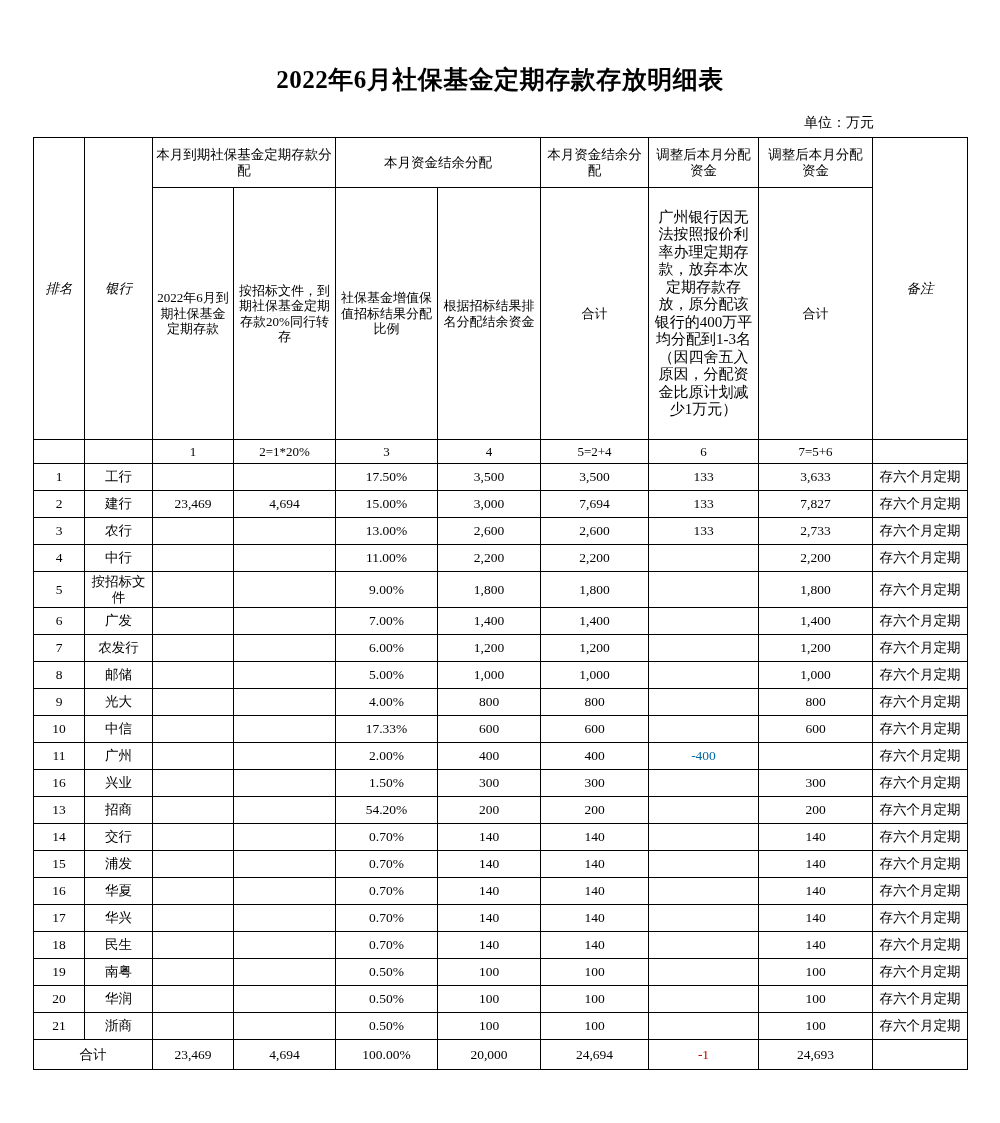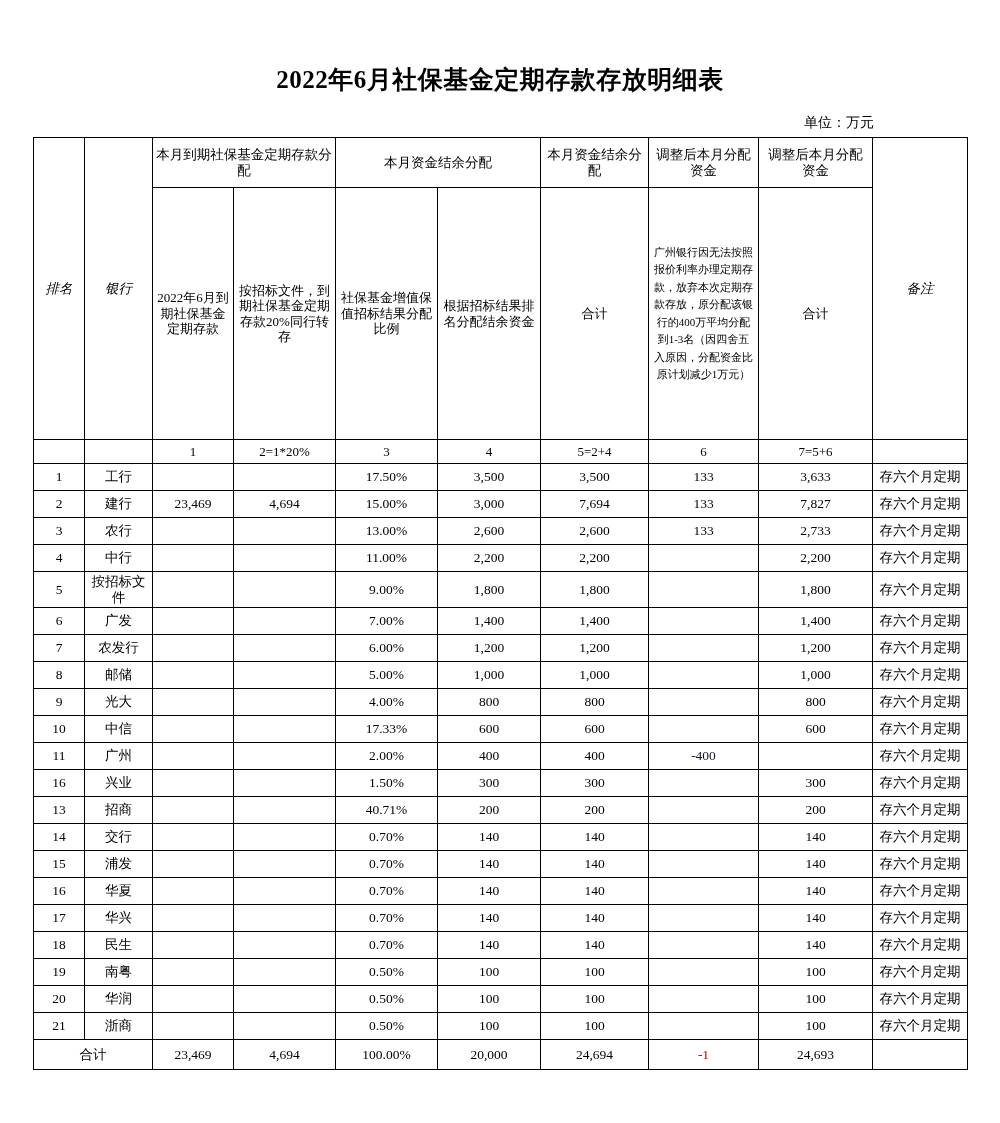--- a/index.html
+++ b/index.html
@@ -78,21 +78,21 @@
   }
 
   .hdr-desc td {
     font-size: 13px;
     height: 252px;
     vertical-align: middle;
     line-height: 17px;
   }
 
   .hdr-desc td.longnote {
-    font-size: 11px;
+    font-size: 15px;
     line-height: 17.5px;
     padding: 3px 4px;
     text-align: center;
   }
 
   .formula-row td {
     font-weight: bold;
     font-size: 13px;
     height: 24px;
     font-family: "Liberation Serif", "DejaVu Serif", serif;
@@ -311,42 +311,42 @@
             <td>存六个月定期</td>
           </tr>
           <tr class="data-row">
             <td>11</td>
             <td>广州</td>
             <td></td>
             <td></td>
             <td>2.00%</td>
             <td>400</td>
             <td>400</td>
-            <td style="color: #0f172a;">-400</td>
+            <td style="color: #0369a1;">-400</td>
             <td></td>
             <td>存六个月定期</td>
           </tr>
           <tr class="data-row">
             <td>16</td>
             <td>兴业</td>
             <td></td>
             <td></td>
             <td>1.50%</td>
             <td>300</td>
             <td>300</td>
             <td></td>
             <td>300</td>
             <td>存六个月定期</td>
           </tr>
           <tr class="data-row">
             <td>13</td>
             <td>招商</td>
             <td></td>
             <td></td>
-            <td>40.71%</td>
+            <td>54.20%</td>
             <td>200</td>
             <td>200</td>
             <td></td>
             <td>200</td>
             <td>存六个月定期</td>
           </tr>
           <tr class="data-row">
             <td>14</td>
             <td>交行</td>
             <td></td>

